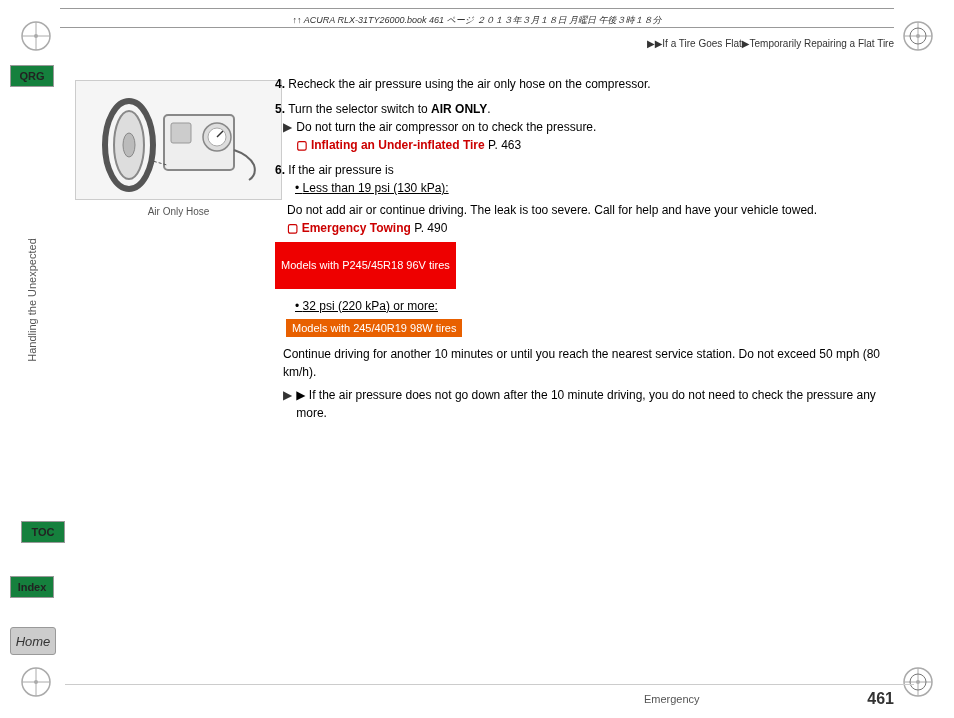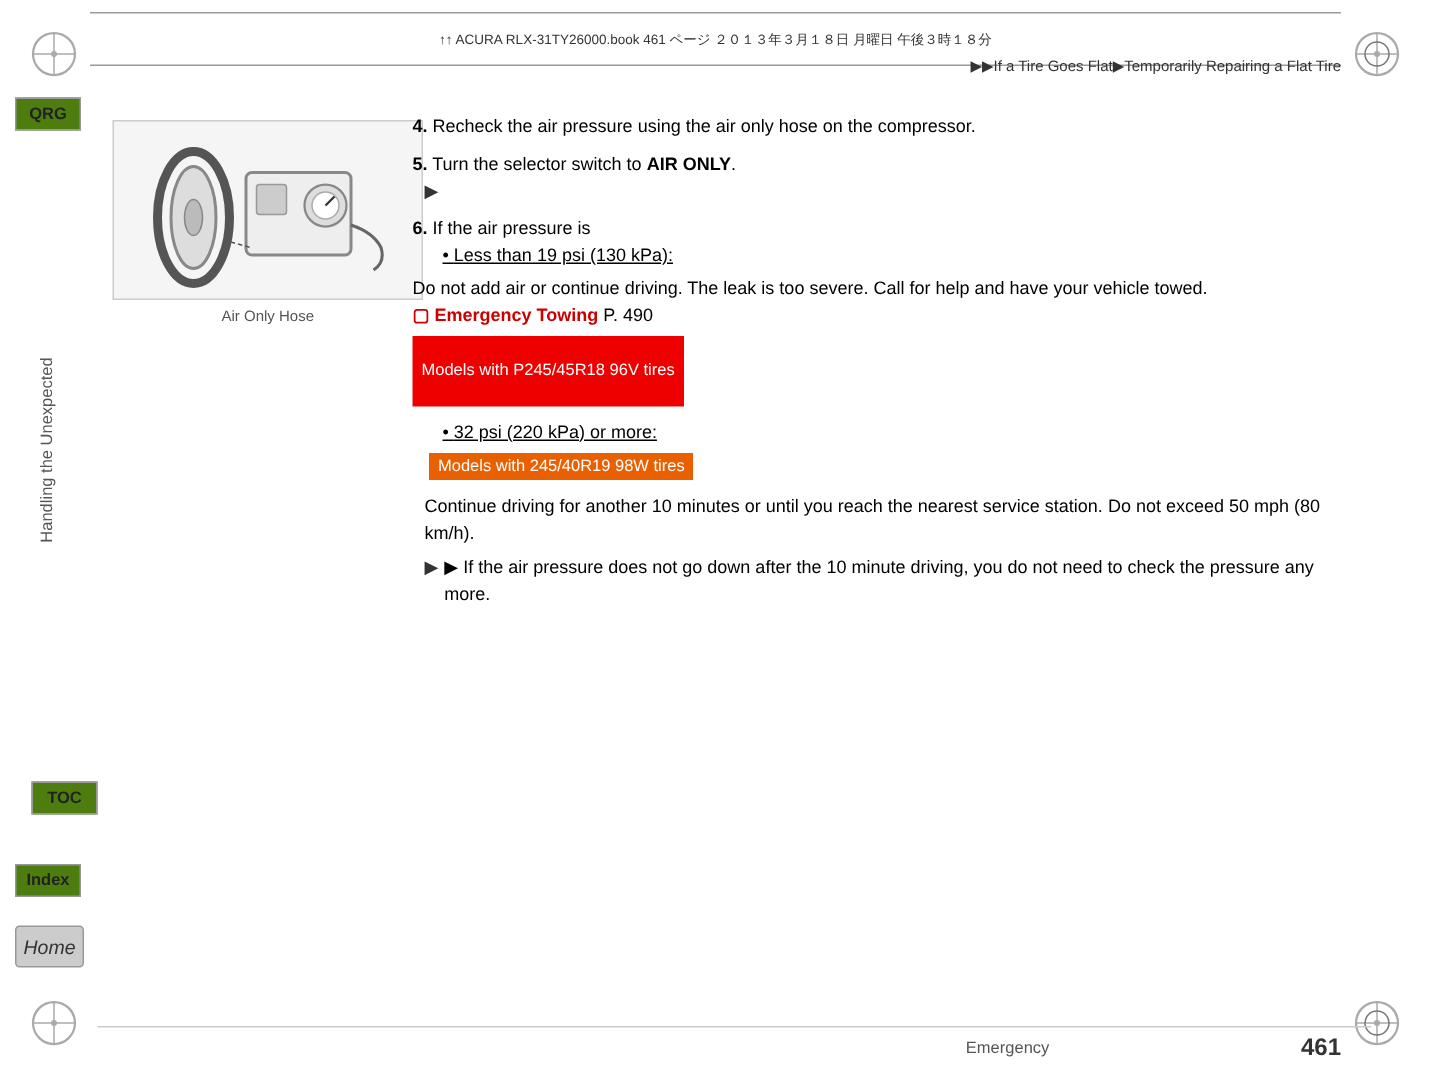--- a/index.html
+++ b/index.html
@@ -24,28 +24,29 @@
     .corner-tr { top: 18px; right: 18px; }
     .corner-bl { bottom: 18px; left: 18px; }
     .corner-br { bottom: 18px; right: 18px; }
 
     
     .top-bar {
       position: absolute;
       top: 8px;
       left: 60px;
       right: 60px;
-      height: 36px;
-      display: flex;
-      align-items: center;
+      height: 20px;
+      display: flex;
+      align-items: flex-end;
       justify-content: center;
       font-size: 9px;
       color: #333;
       border-top: 1px solid #999;
       border-bottom: 1px solid #999;
+      font-style: italic;
     }
 
     
     .breadcrumb {
       position: absolute;
       top: 38px;
       right: 60px;
       font-size: 10px;
       color: #333;
     }
@@ -182,34 +183,34 @@
 
     
     .compressor-svg {
       width: 160px;
       height: 110px;
     }
 
     .sidebar-item-btn {
       width: 44px;
       height: 22px;
-      background: #4d7c0f;
+      background: #15803d;
       border: 1px solid #999;
       display: flex;
       align-items: center;
       justify-content: center;
       font-size: 11px;
       font-weight: bold;
       cursor: pointer;
       color: #222;
     }
 
     .sidebar-home {
       position: absolute;
-      bottom: 73px;
+      bottom: 63px;
       left: 10px;
       width: 46px;
       height: 28px;
       background: #ccc;
       border: 1px solid #999;
       border-radius: 3px;
       display: flex;
       align-items: center;
       justify-content: center;
       font-size: 13px;
@@ -318,28 +319,33 @@
   <div class="step">
     <span class="step-num">4.</span>
     <span class="step-text">Recheck the air pressure using the air only hose on the compressor.</span>
   </div>
 
   <div class="step">
     <span class="step-num">5.</span>
     <span class="step-text">Turn the selector switch to </span><span class="bold">AIR ONLY</span><span>.</span>
     <div class="arrow-item">
       <span class="arr">▶</span>
+      <span>Do not turn the air compressor on to check the pressure.<br>
+        <span style="color:#c00; font-weight:bold;">▢</span>
+        <a class="link-red" href="#">Inflating an Under-inflated Tire</a>
+        <span> P. 463</span>
+      </span>
     </div>
   </div>
 
   <div class="step">
     <span class="step-num">6.</span>
     <span class="step-text">If the air pressure is</span>
     <div class="sub-item">• <span>Less than 19 psi (130 kPa):</span></div>
-    <div style="margin-left:0; margin-bottom:5px; font-size:12px; line-height:1.5;">
+    <div style="margin-left:12px; margin-bottom:5px; font-size:12px; line-height:1.5;">
       <span>Do not add air or continue driving. The leak is too severe. Call for help and have your vehicle towed.</span><br>
       <span style="color:#c00; font-weight:bold;">▢</span>
       <a class="link-red" href="#"><span>Emergency Towing</span></a>
       <span>P. 490</span>
     </div>
 
     
     <div style="margin-bottom:4px;">
       <span class="model-bar-red">Models with P245/45R18 96V tires</span>
     </div>

